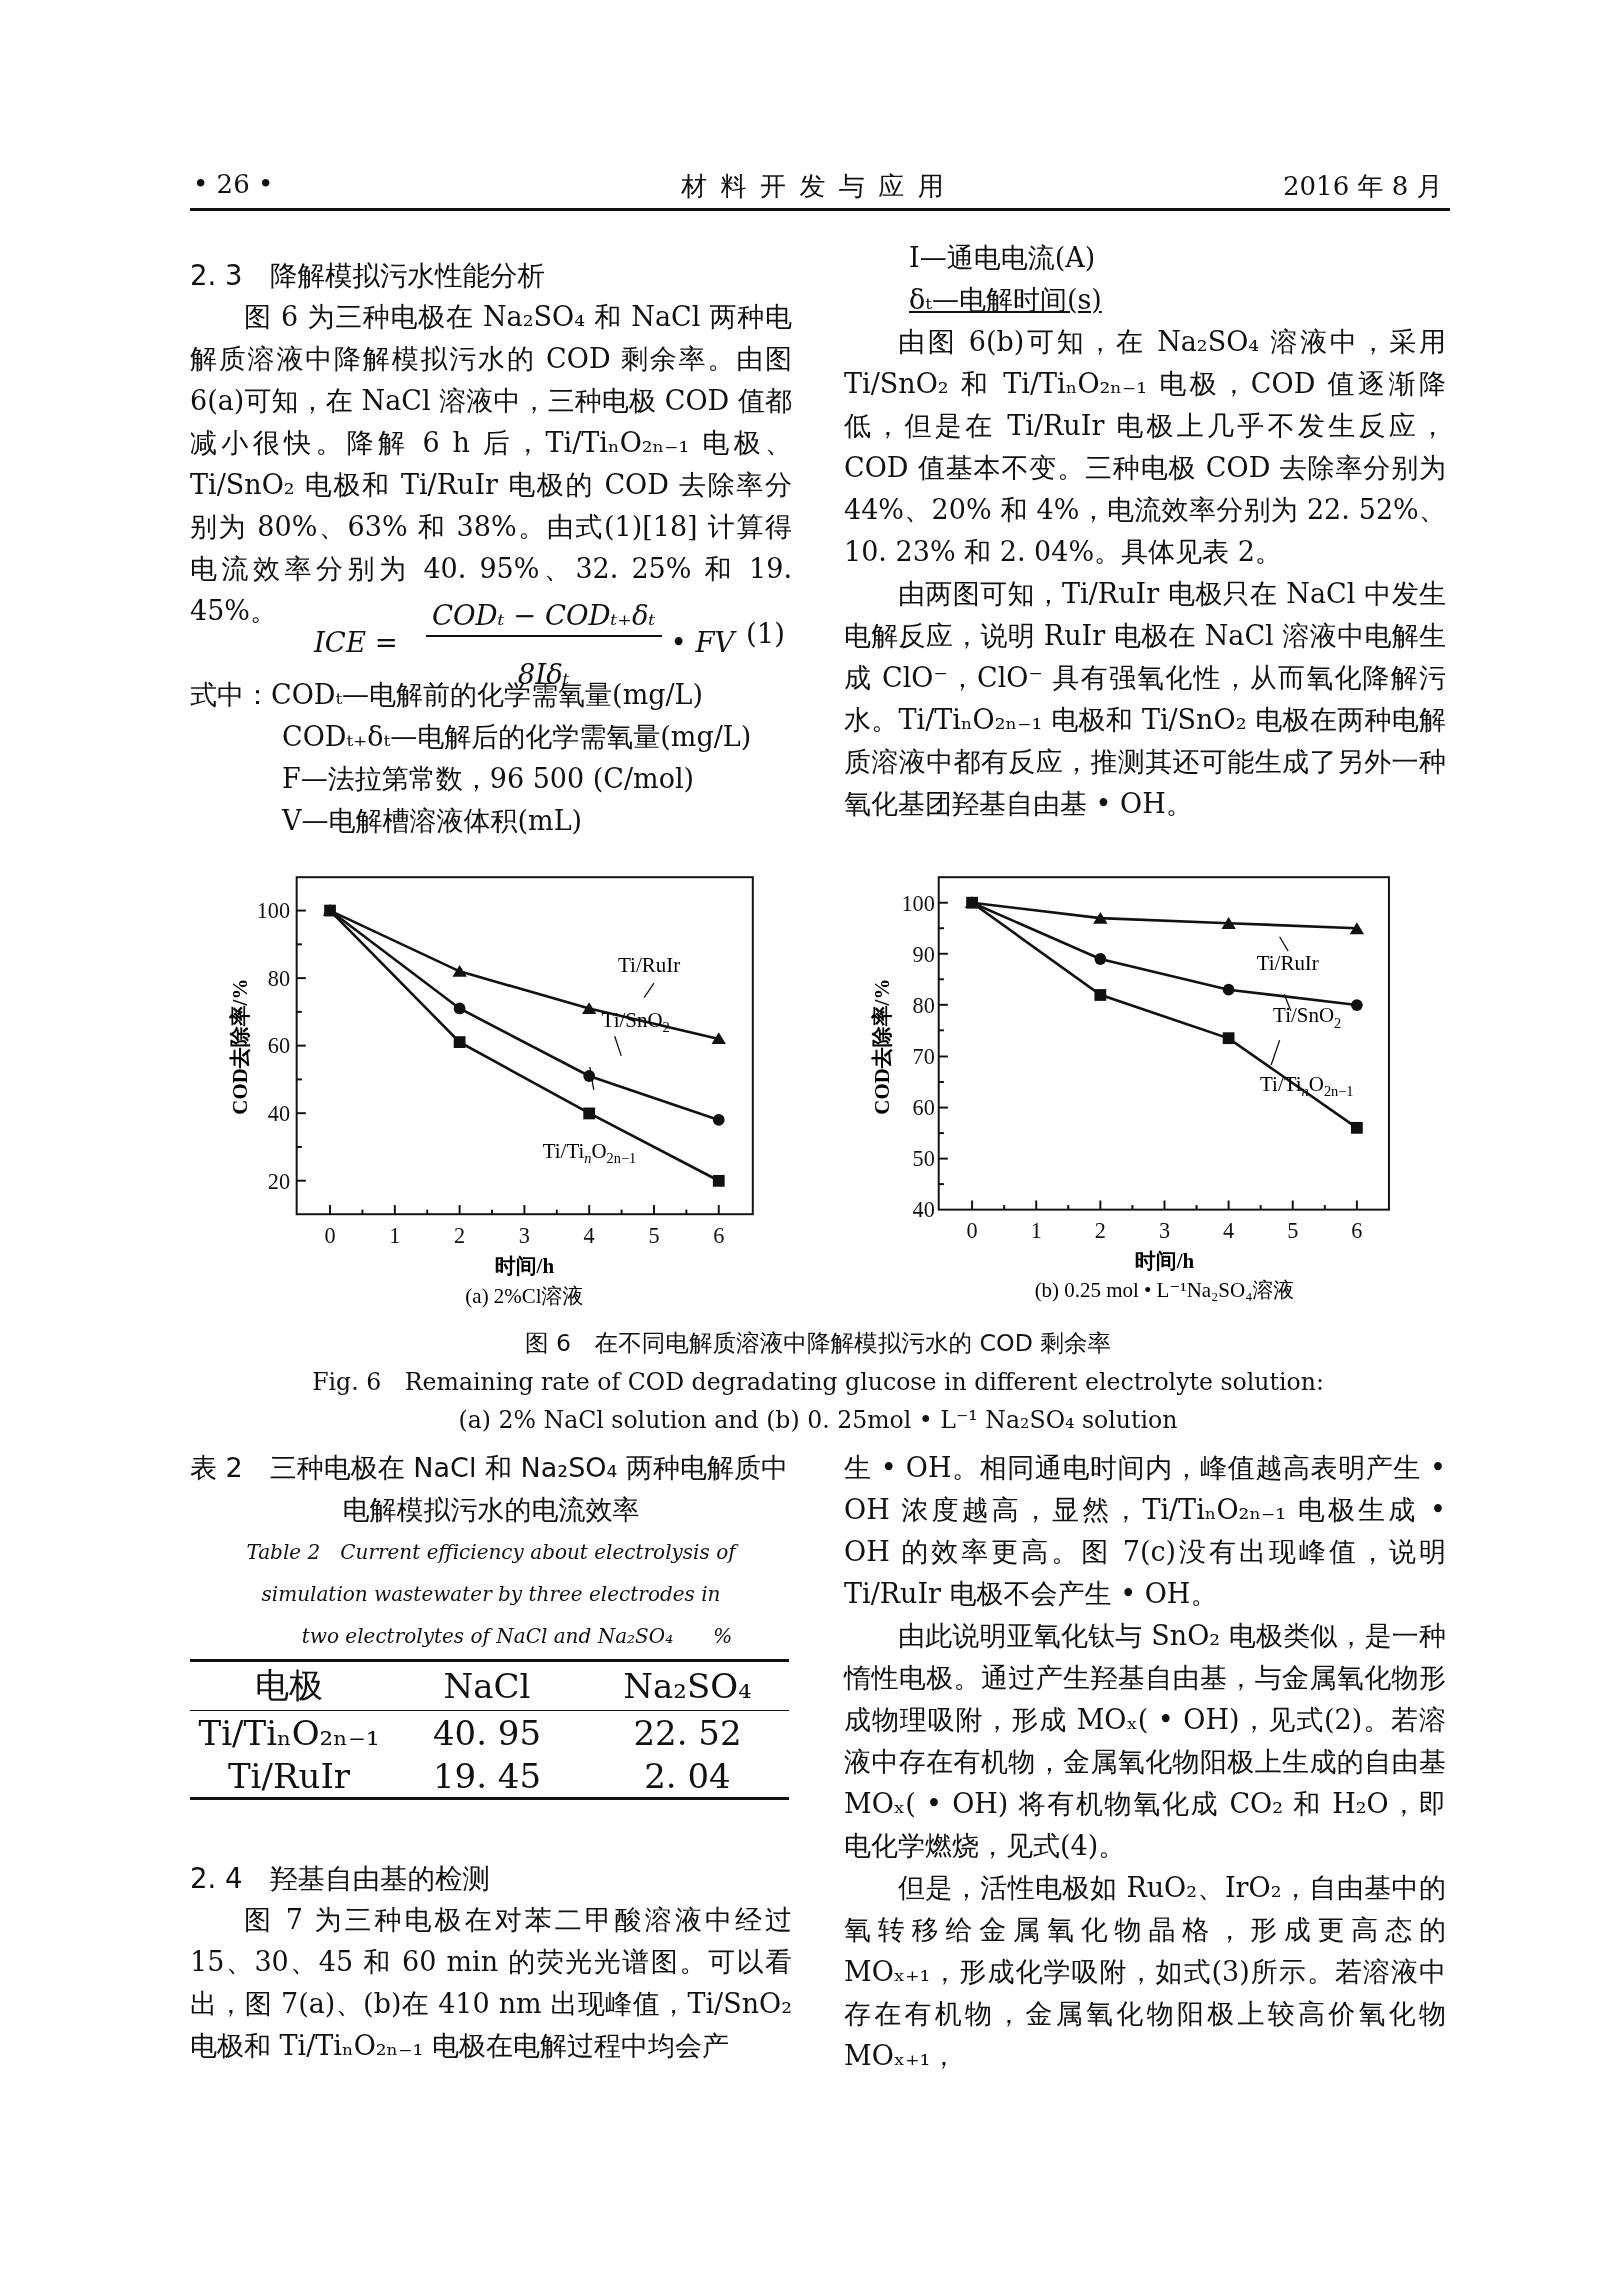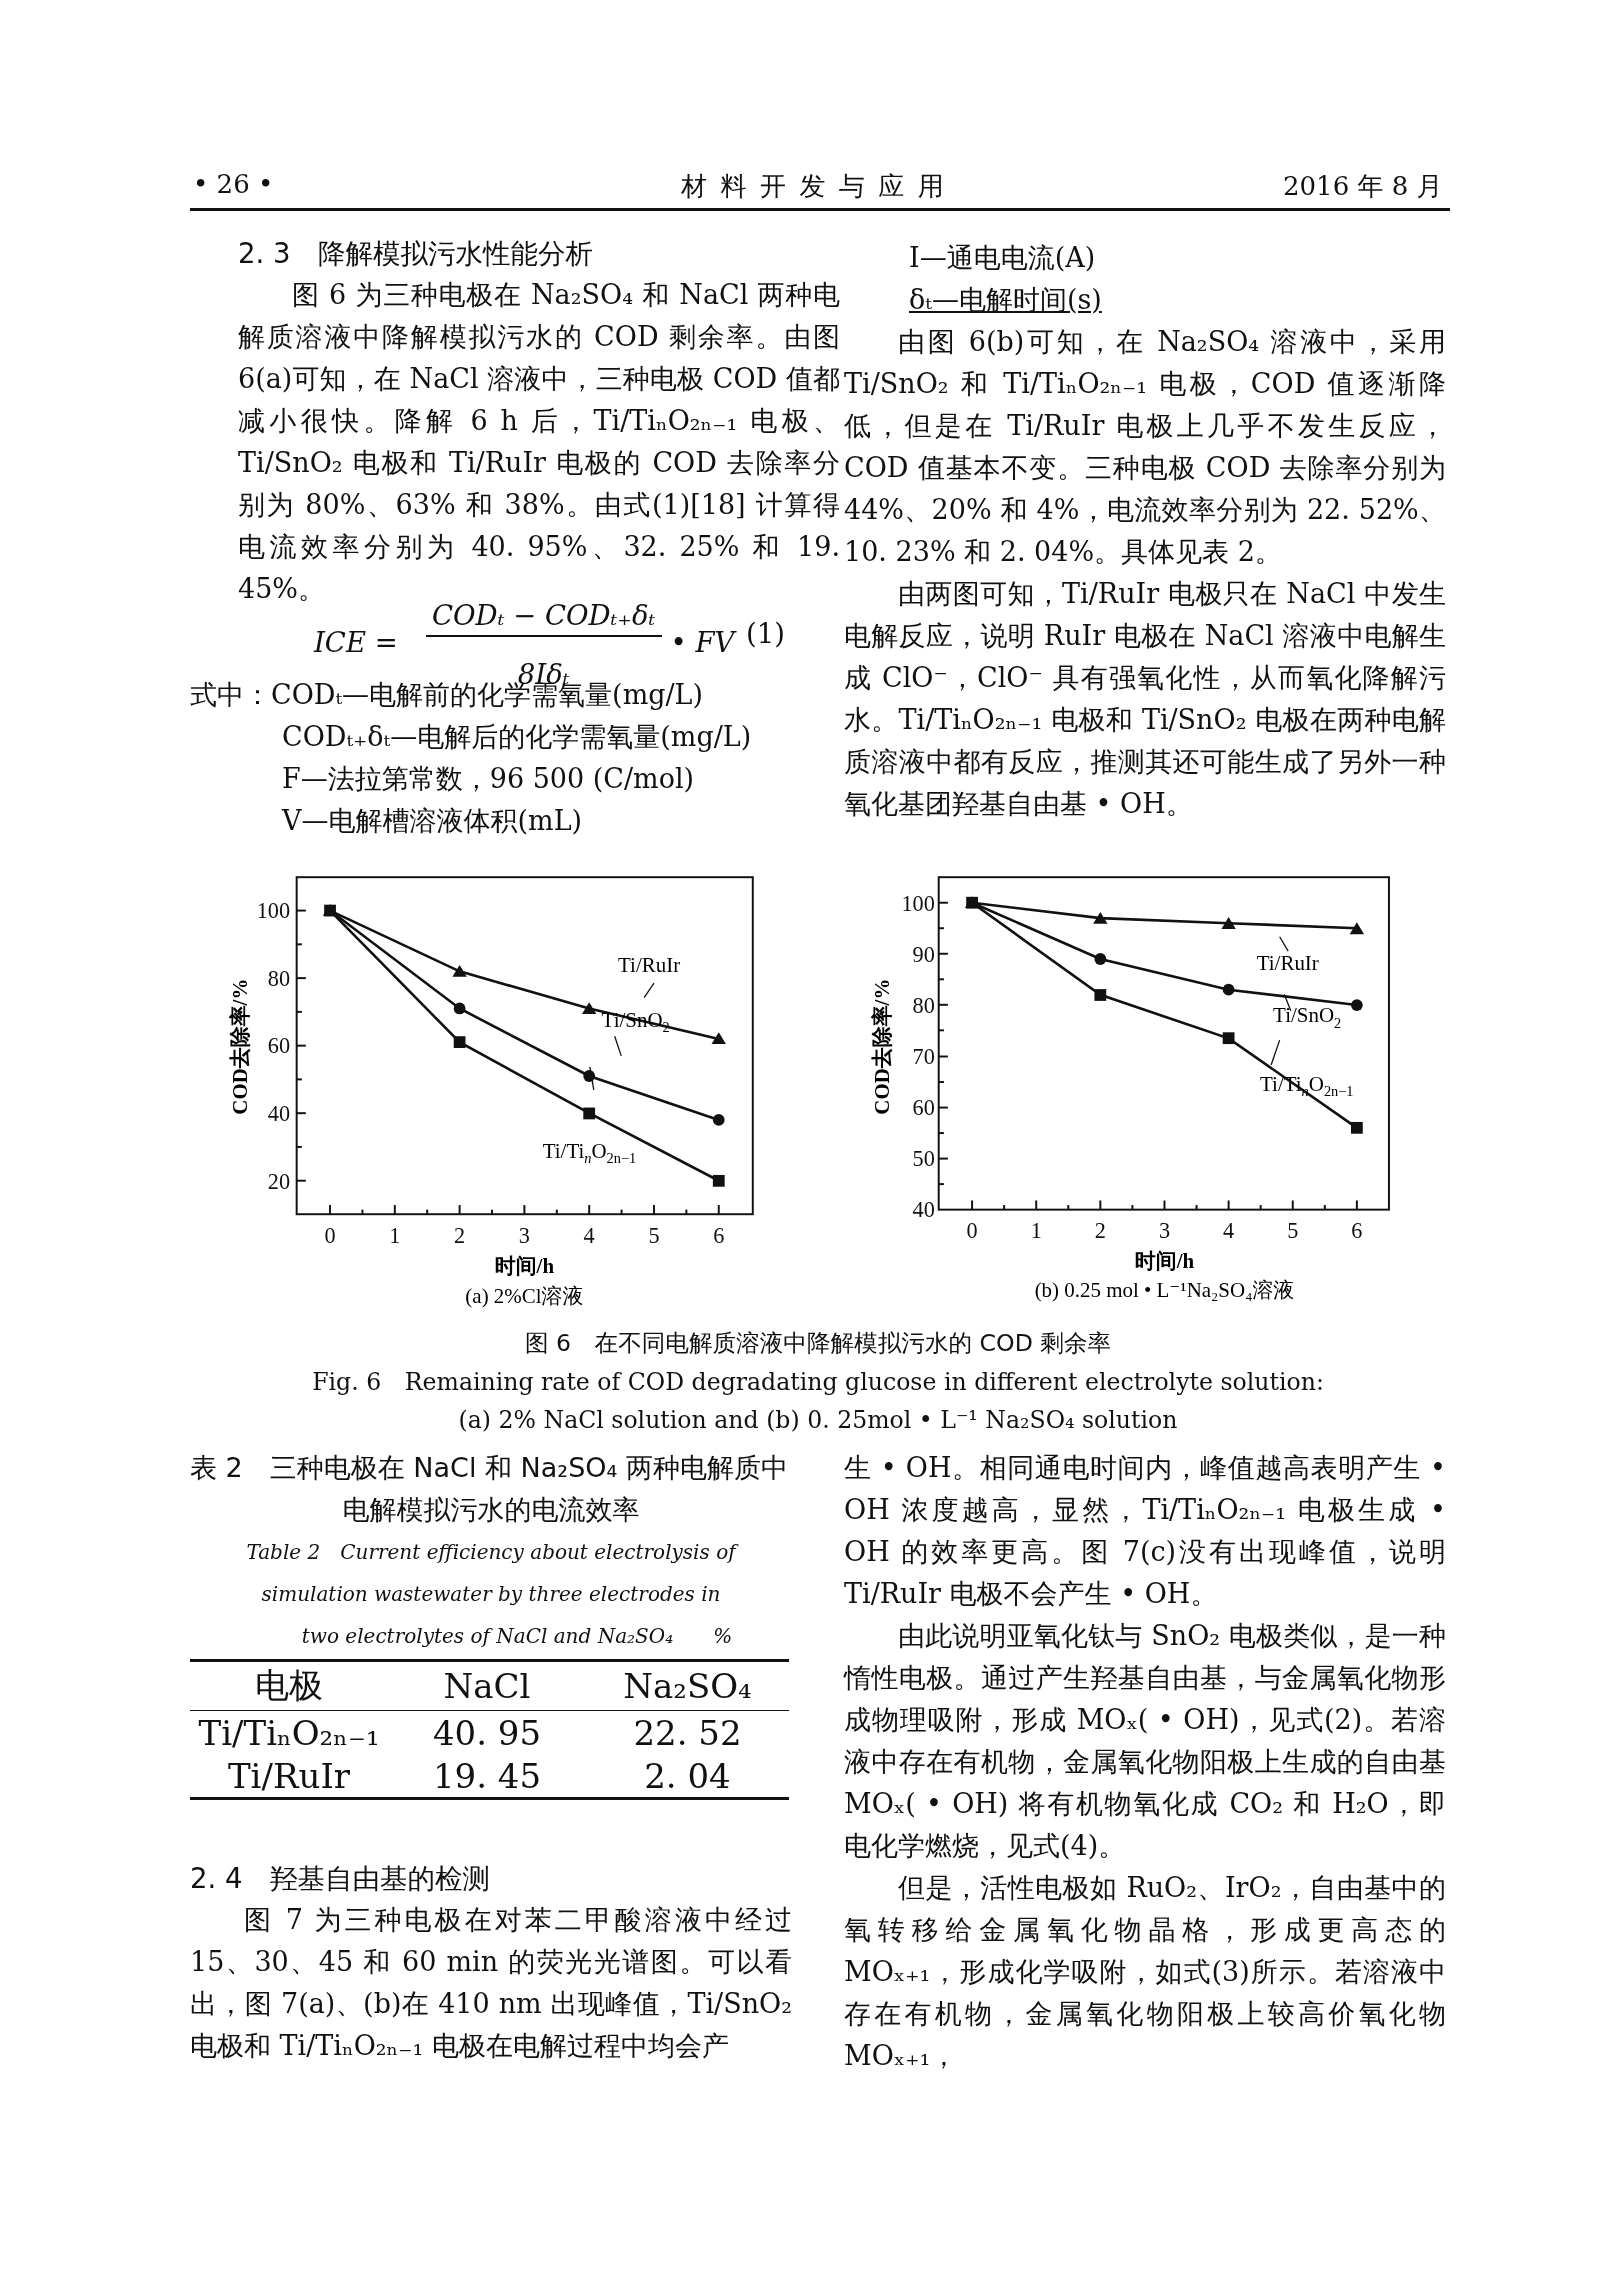--- a/index.html
+++ b/index.html
@@ -26,21 +26,21 @@
   svg text { font-family:"Liberation Serif","DejaVu Serif",serif; }
 </style>
 </head>
 <body>
 
 <div class="abs hdr" style="left:193px;">• 26 •</div>
 <div class="abs hdr" style="left:681px; letter-spacing:2.6px; font-family:'DejaVu Sans','Liberation Sans',sans-serif;">材 料 开 发 与 应 用</div>
 <div class="abs hdr" style="left:1283px;">2016 年 8 月</div>
 <div class="abs rule-top"></div>
 
-<div class="col" style="left:190px; top:232px;margin-left:48px;">
+<div class="col" style="left:190px; top:254px;">
   <p class="sec">2. 3　降解模拟污水性能分析</p>
   <p class="ind">图 6 为三种电极在 Na₂SO₄ 和 NaCl 两种电解质溶液中降解模拟污水的 COD 剩余率。由图 6(a)可知，在 NaCl 溶液中，三种电极 COD 值都减小很快。降解 6 h 后，Ti/TiₙO₂ₙ₋₁ 电极、Ti/SnO₂ 电极和 Ti/RuIr 电极的 COD 去除率分别为 80%、63% 和 38%。由式(1)[18] 计算得电流效率分别为 40. 95%、32. 25% 和 19. 45%。</p>
 </div>
 
 <div class="eq" style="left:314px; top:599px; width:471px;">
   <span>ICE =</span>
   <span class="frac">
     <div class="num">CODₜ − CODₜ₊δₜ</div>
     <div class="den">8Iδₜ</div>
   </span>

